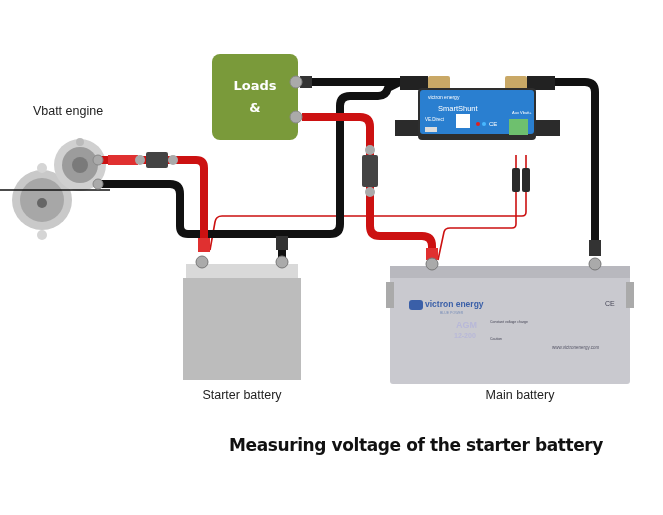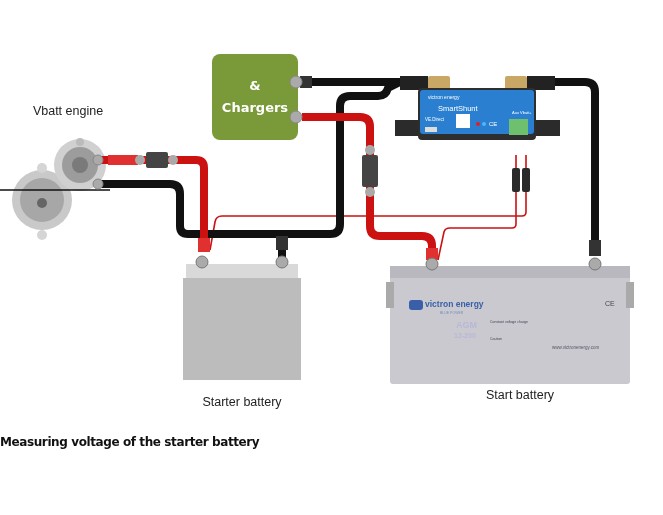--- a/index.html
+++ b/index.html
@@ -1,19 +1,19 @@
 <!DOCTYPE html>
 <html><head>
 <meta charset="utf-8">
 <style>
   html, body { margin: 0; padding: 0; background: #ffffff; }
   body { width: 663px; height: 515px; position: relative; overflow: hidden; font-family: "Liberation Sans", sans-serif; }
   #diagram { position: absolute; left: 0; top: 0; }
   .lbl { position: absolute; color: #222; font-size: 12.5px; text-align: center; line-height: 15px; font-family: "Liberation Sans", sans-serif; }
-  .title { position: absolute; left: 0; width: 603px; top: 435px; text-align: left; font-weight: bold; font-size: 12px; color: #111; font-family: "DejaVu Sans", sans-serif; letter-spacing: -0.4px; }
+  .title { position: absolute; left: 0; width: 603px; top: 435px; text-align: right; font-weight: bold; font-size: 17px; color: #111; font-family: "DejaVu Sans", sans-serif; letter-spacing: -0.4px; }
   .loads { position: absolute; left: 212px; top: 54px; width: 86px; height: 86px; border-radius: 8px; background: #7a9a3a; color: #fff; font-weight: bold; font-size: 13px; text-align: center; line-height: 22px; display: flex; flex-direction: column; justify-content: center; font-family: "DejaVu Sans", sans-serif; }
   svg text { font-family: "Liberation Sans", sans-serif; }
 </style>
 </head>
 <body>
 
 <svg id="diagram" width="663" height="515" viewBox="0 0 663 515">
 
   <g>
     <circle cx="42" cy="200" r="30" fill="#c9c9c9"></circle>
@@ -107,24 +107,24 @@
     <text x="605" y="306" font-size="7" fill="#445">CE</text>
     <rect x="409" y="300" width="14" height="10" rx="3" fill="#3a5fa8"></rect>
   </g>
 </svg>
 
 <div class="lbl" style="left:8px; top:104px; width:120px;">
   <div>Vbatt engine</div>
 </div>
 
 <div class="loads">
+  <div>Loads</div>
   <div>&amp;</div>
-  <div>Chargers</div>
 </div>
 <svg style="position:absolute;left:0;top:0" width="663" height="515">
   <circle cx="296" cy="82" r="6" fill="#aaa" stroke="#888"></circle>
   <circle cx="296" cy="117" r="6" fill="#aaa" stroke="#888"></circle>
 </svg>
 
-<div class="lbl" style="left:182px; top:388px; width:120px;margin-top:7px;">Starter battery</div>
-<div class="lbl" style="left:460px; top:388px; width:120px;">Start battery</div>
+<div class="lbl" style="left:182px; top:388px; width:120px;">Starter battery</div>
+<div class="lbl" style="left:460px; top:388px; width:120px;">Main battery</div>
 
 <div class="title">Measuring voltage of the starter battery</div>
 
 </body></html>

